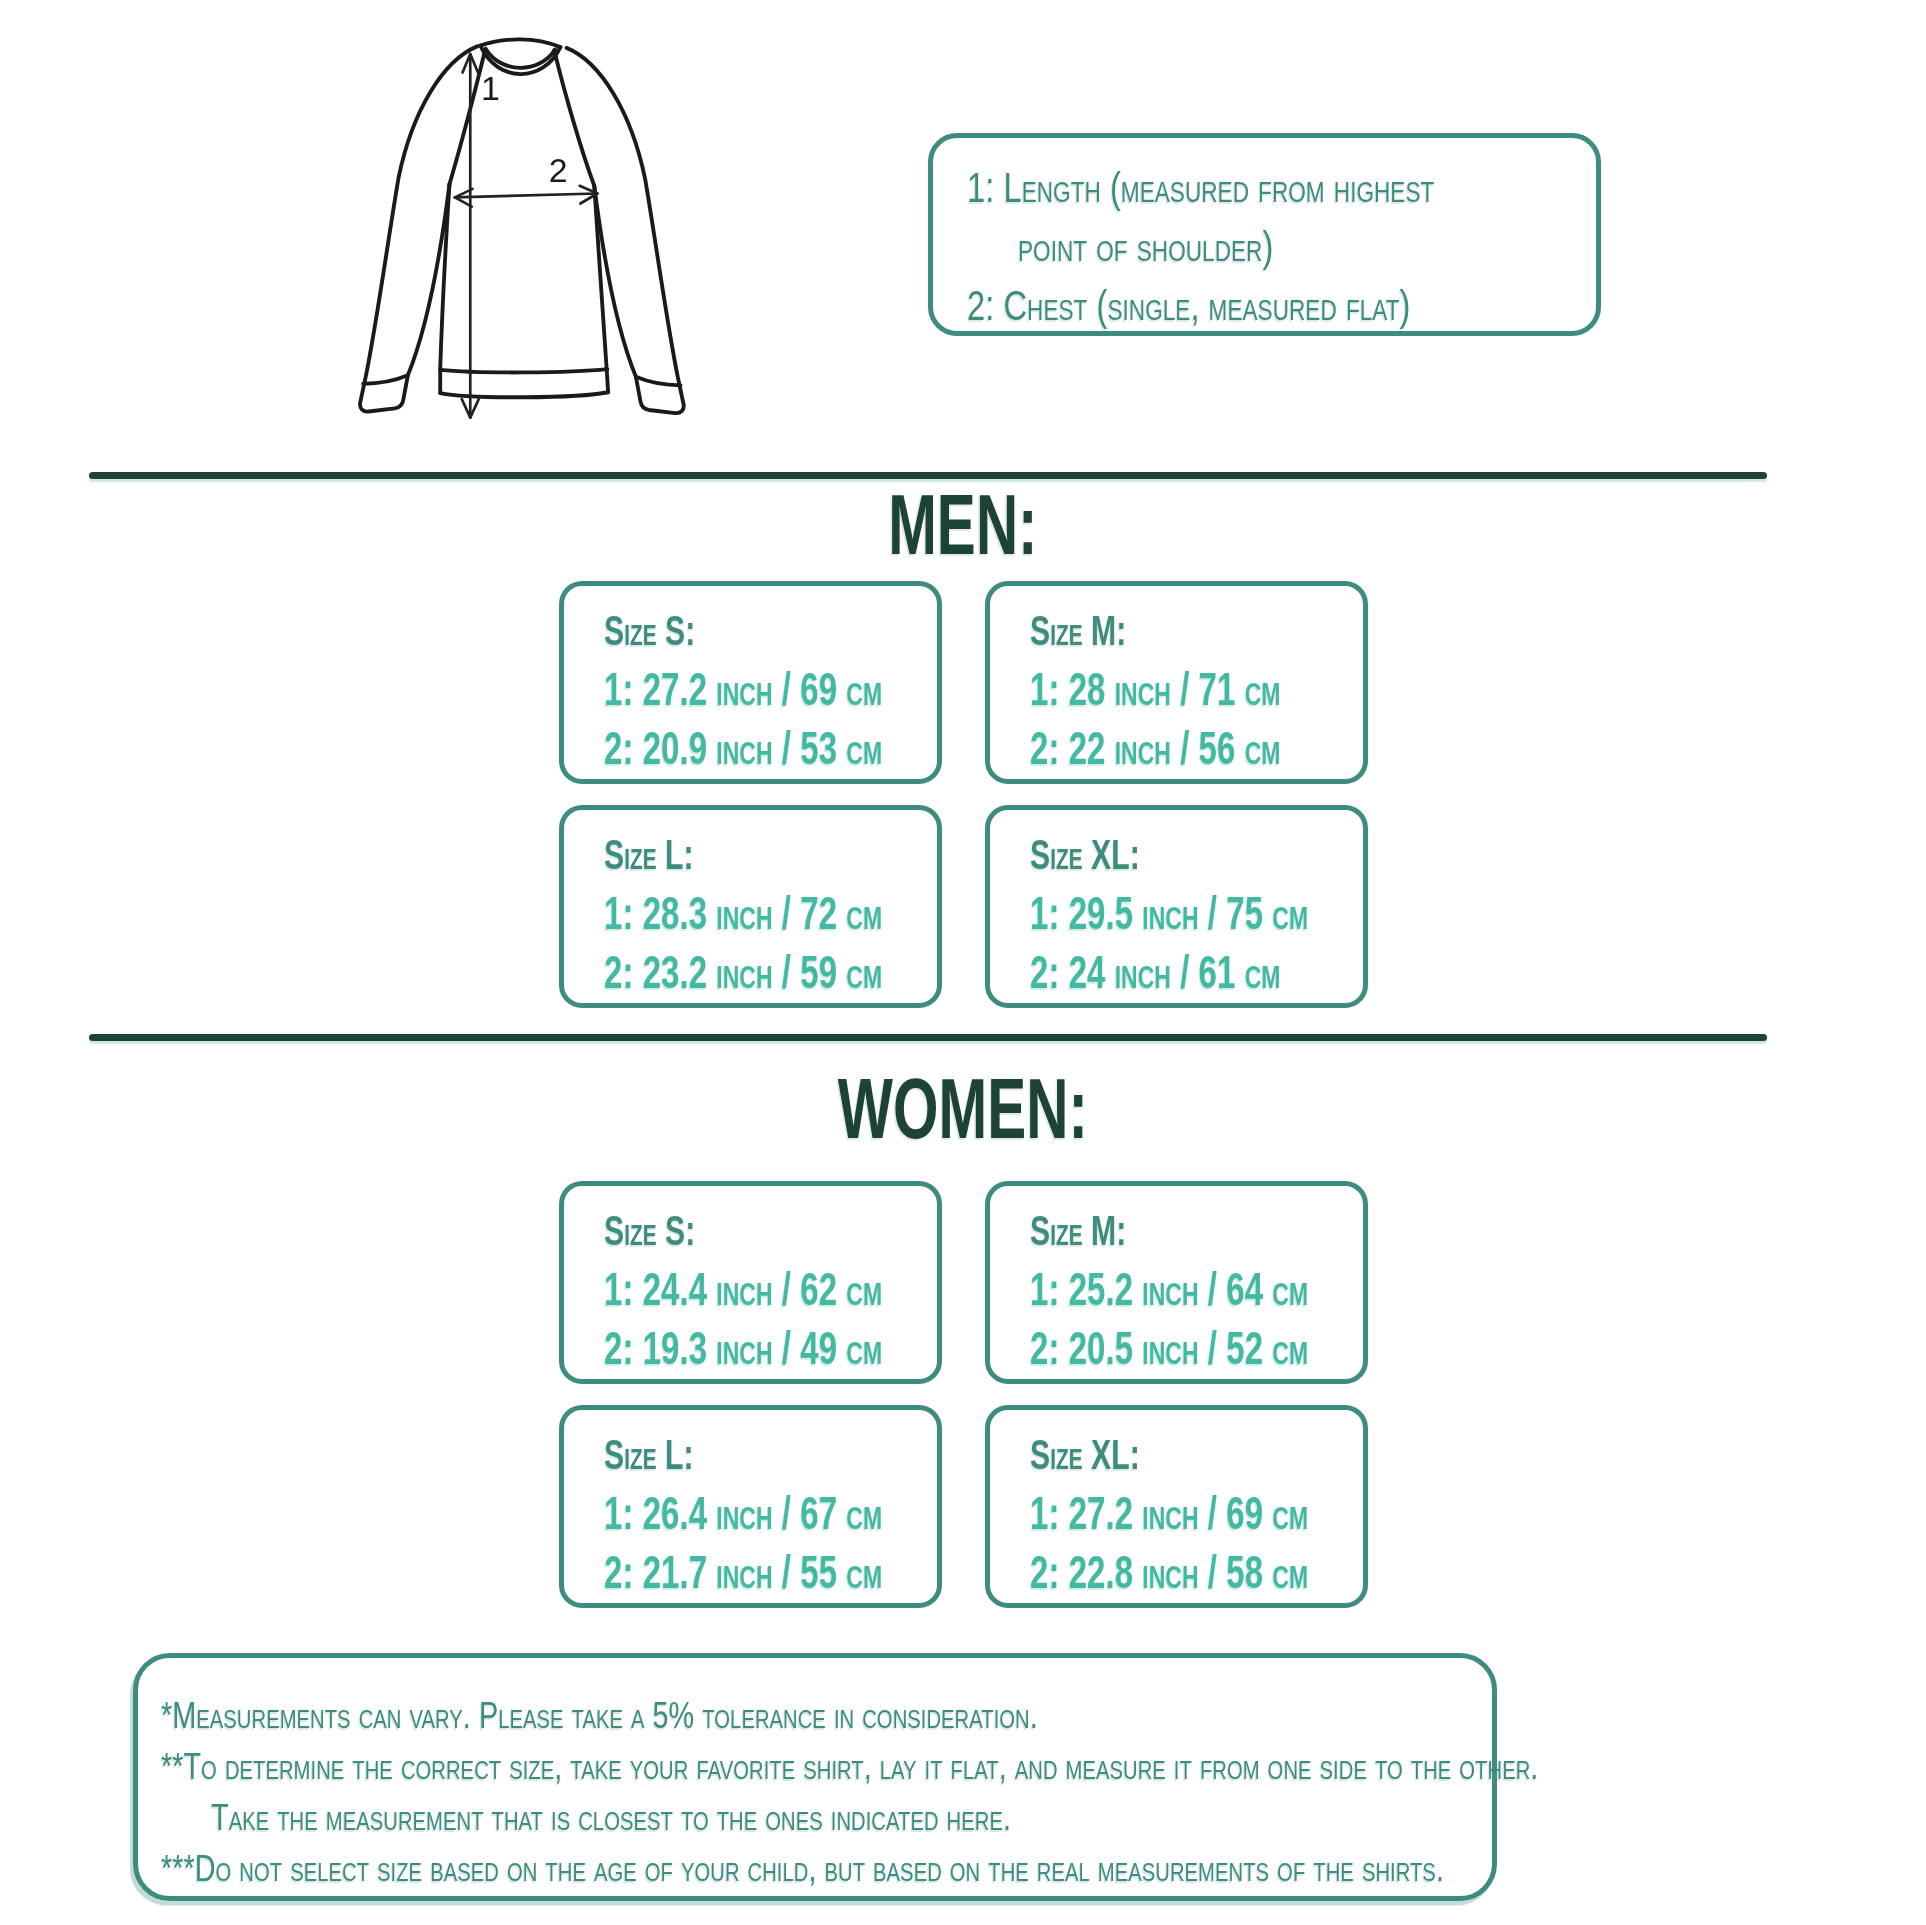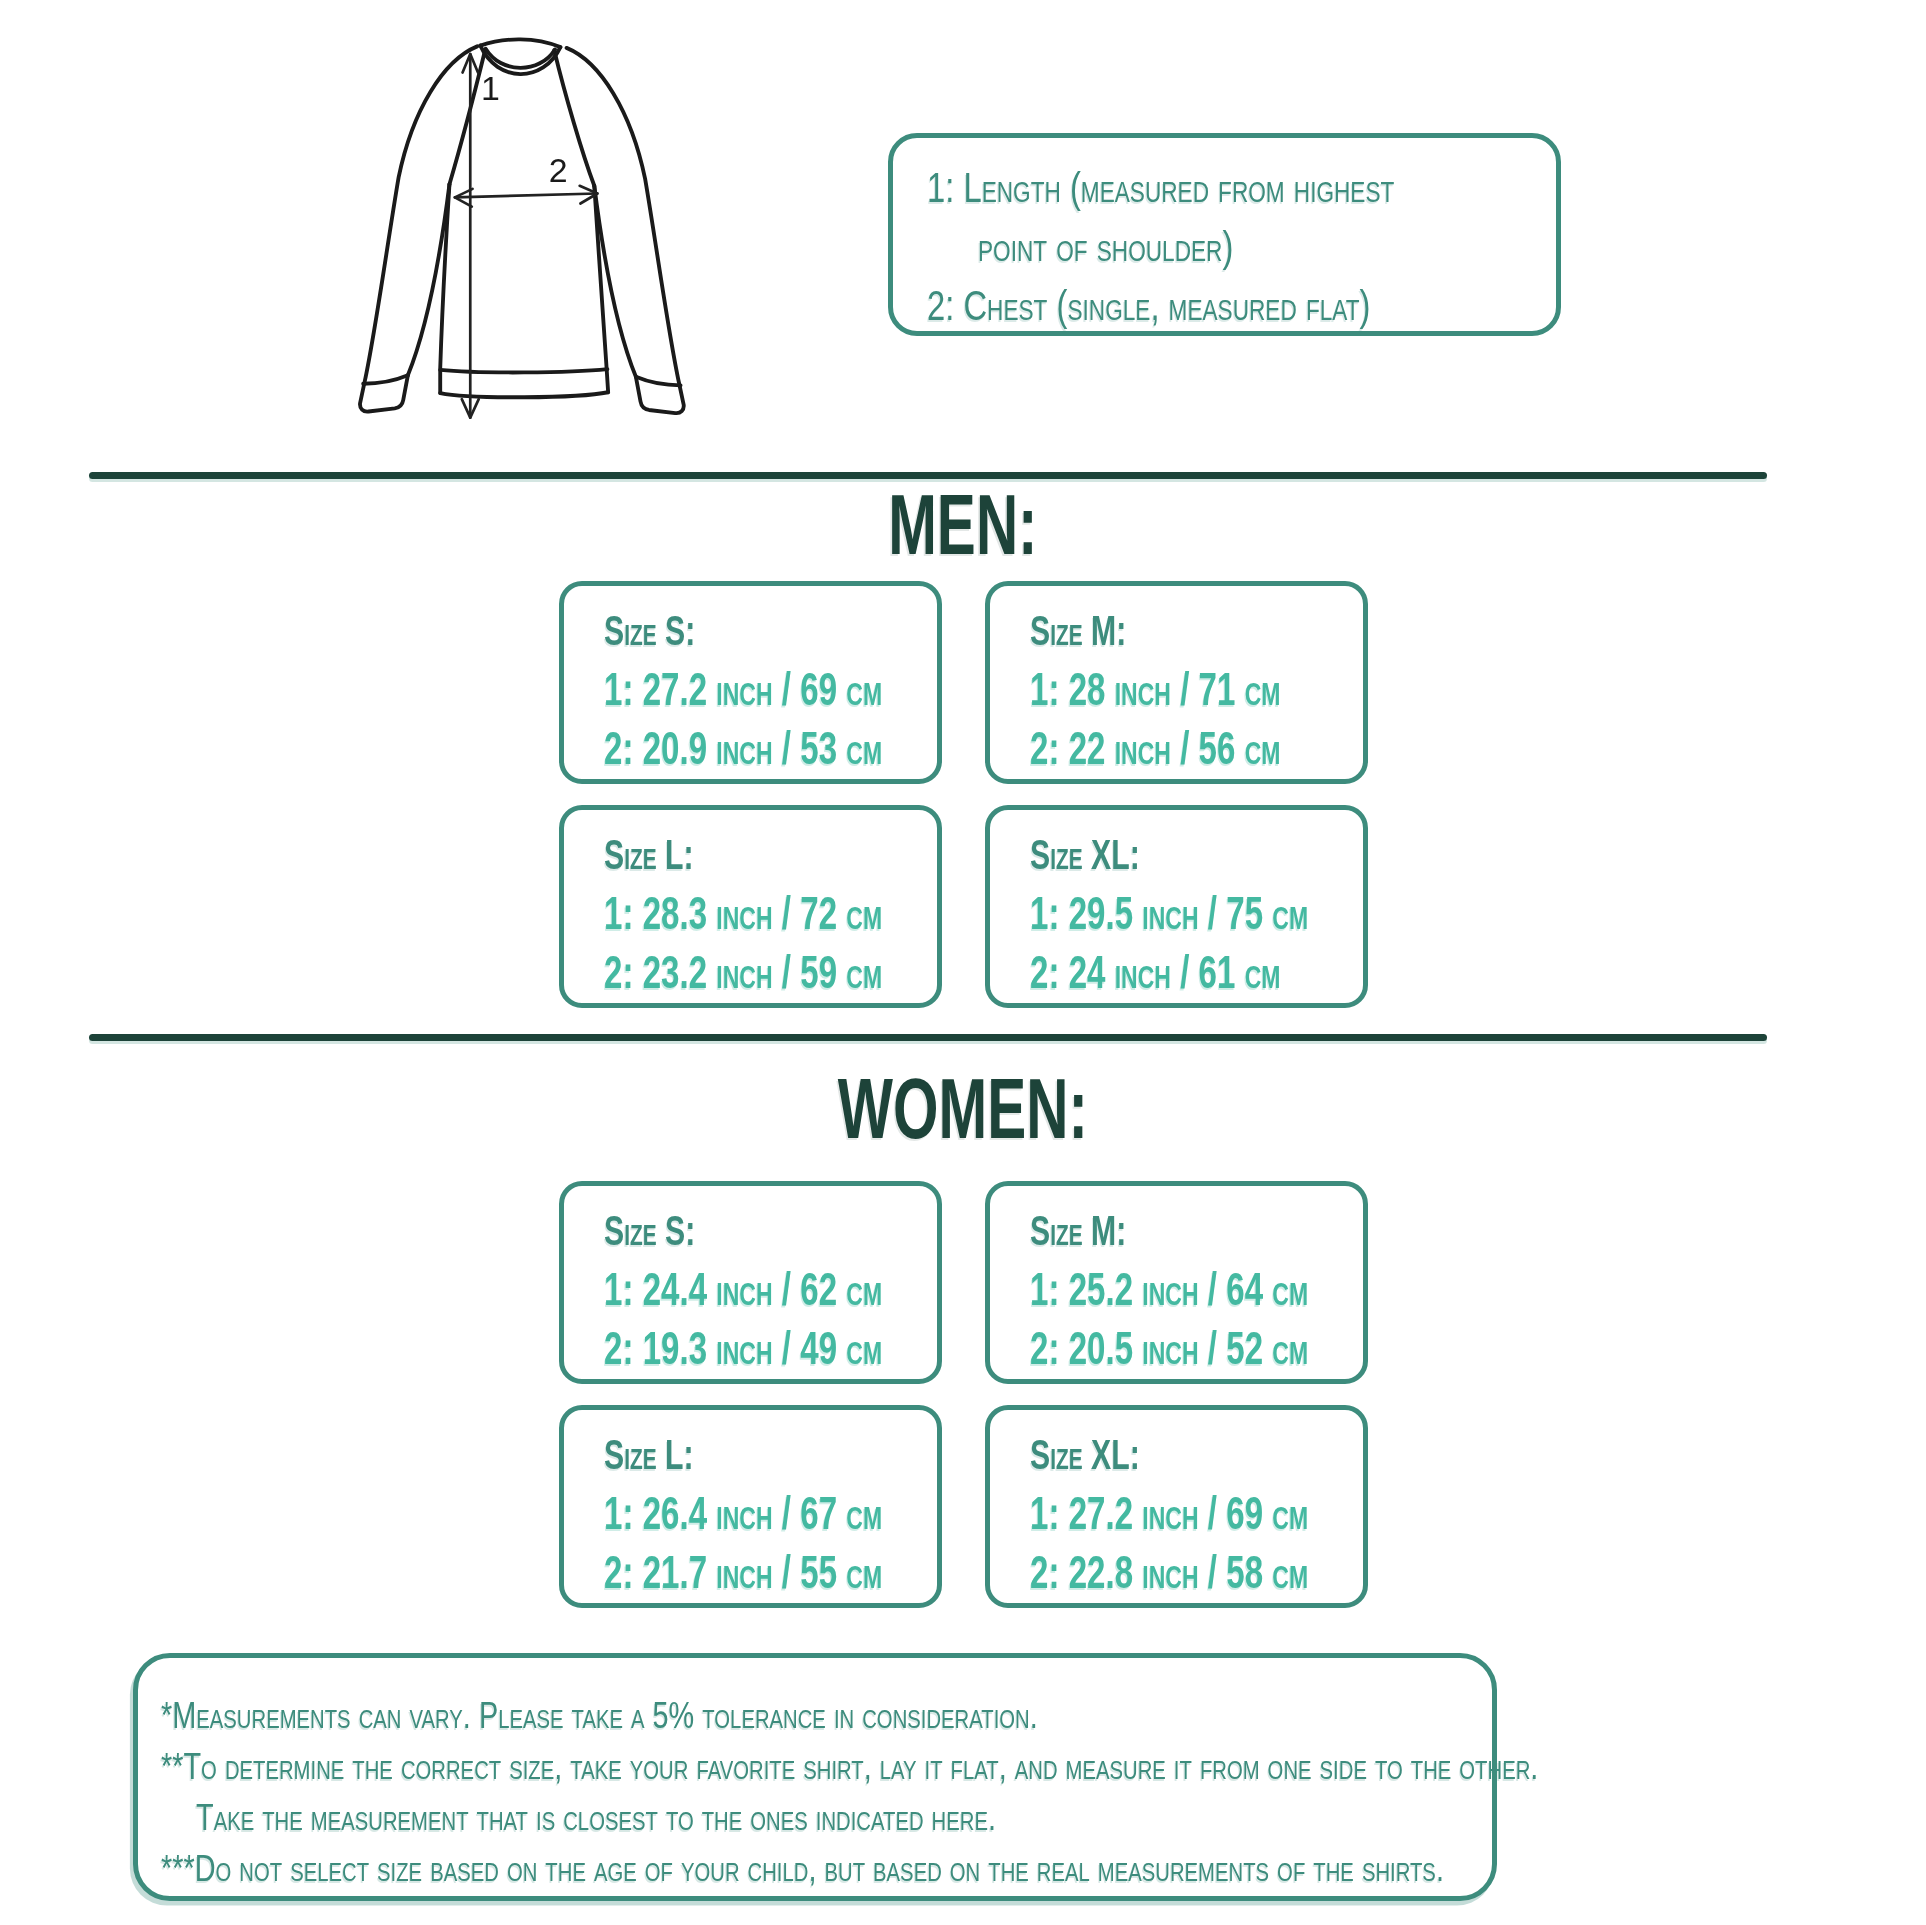--- a/index.html
+++ b/index.html
@@ -40,21 +40,21 @@
   #shirt {
     position: absolute;
     left: 339px;
     top: 14px;
     width: 432px;
     height: 416px;
   }
   
   #legend {
     position: absolute;
-    left: 888px;
+    left: 928px;
     top: 133px;
     width: 673px;
     height: 203px;
     box-sizing: border-box;
     border: 5.4px solid var(--teal);
     border-radius: 29px;
     background: #fff;
     padding: 20px 0 0 34px;
   }
   .legend-line {
@@ -139,21 +139,21 @@
     background: #fff;
     padding: 32px 0 0 23px;
     box-shadow: -3.1px 4.6px 0 rgba(61,140,125,.30);
   }
   .foot-line {
     font-size: 37px;
     line-height: 51px;
     color: var(--teal);
     text-shadow: -1.5px 1.5px 0 rgba(61,140,125,.2);
   }
-  .foot-line.indent { margin-left: 35px; }
+  .foot-line.indent { margin-left: 50px; }
 </style>
 </head>
 <body>
 
 <div id="page">
 
   <svg id="shirt" viewBox="0 0 560 540">
     <g fill="none" stroke="#1a1a1a" stroke-width="5" stroke-linecap="round" stroke-linejoin="round">
 
       <path d="M179,42 C135,60 95,125 77,212 C63,294 47,412 33,477 L27,505 C26,512 31,517 38,516 L72,512 C78,511 82,507 83,501 L89,469"></path>

